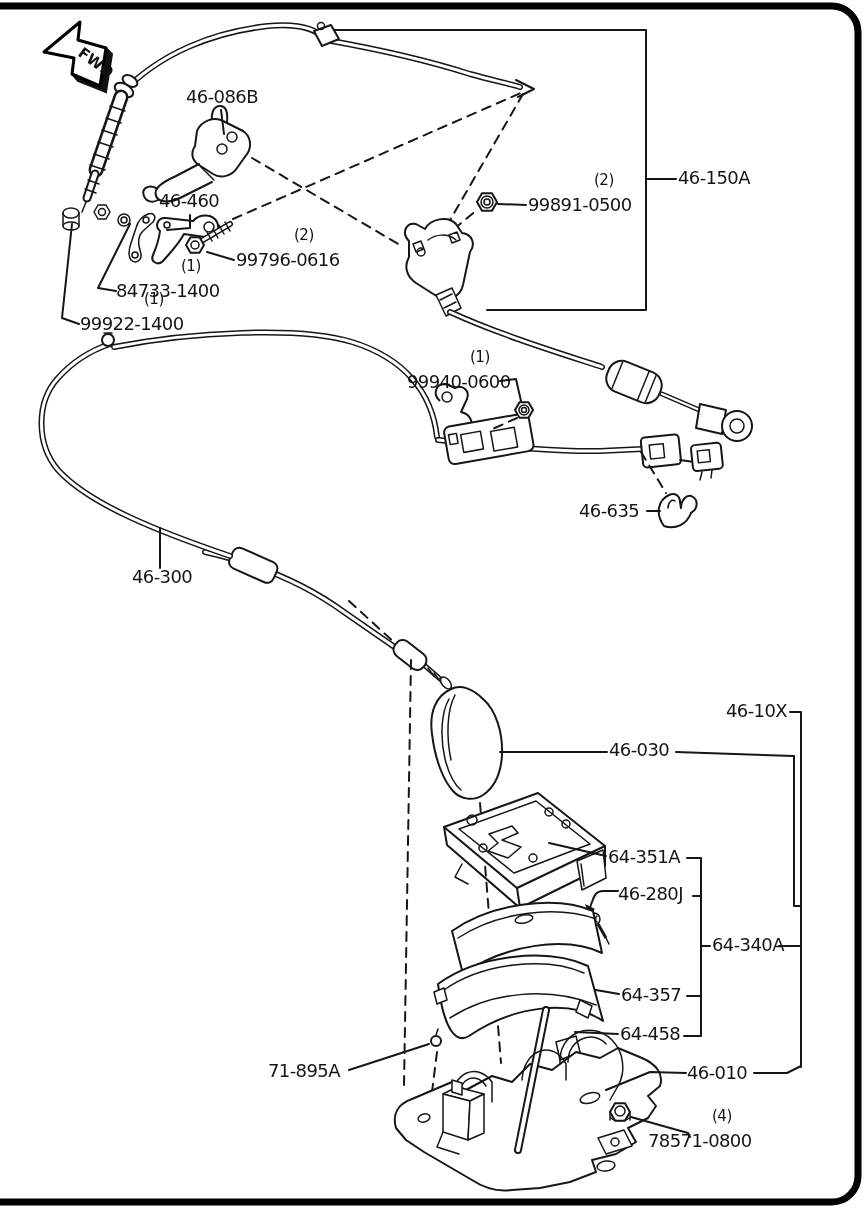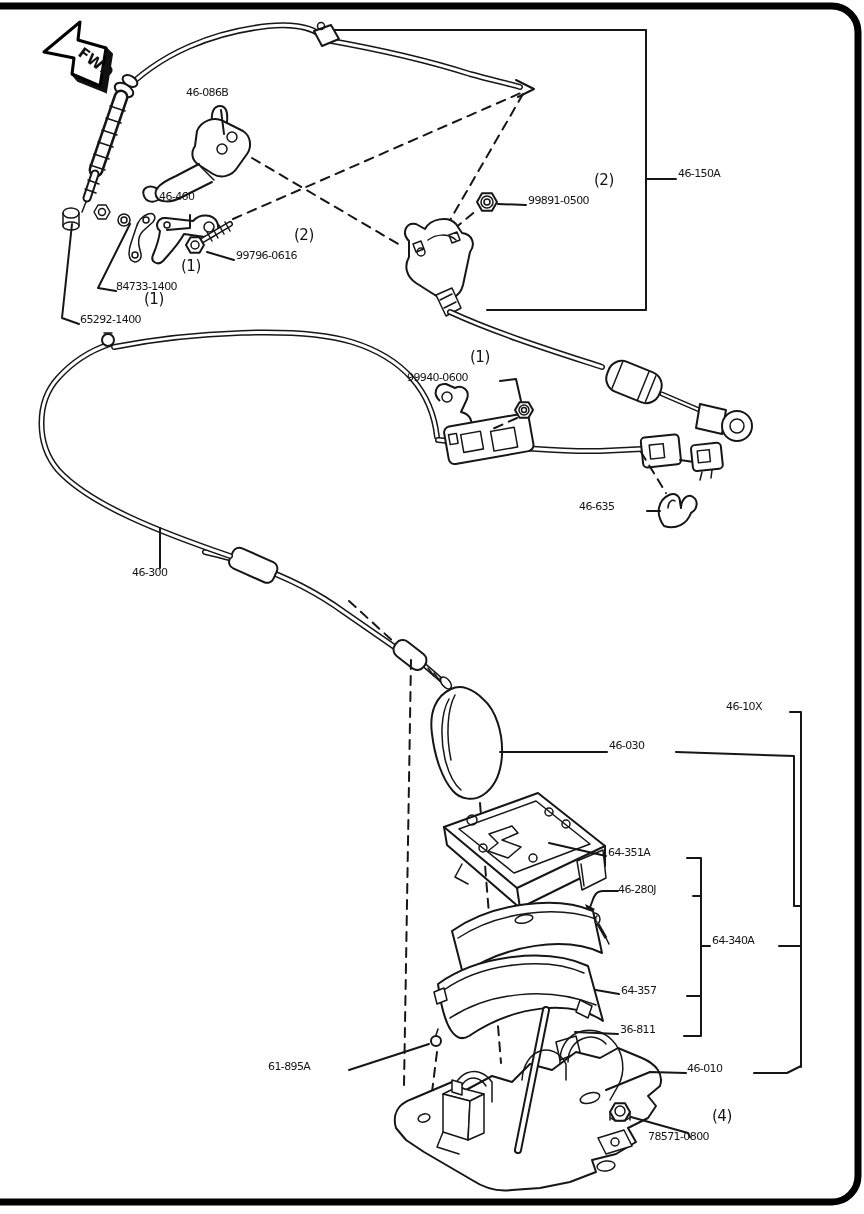--- a/index.html
+++ b/index.html
@@ -1,19 +1,19 @@
 <!DOCTYPE html>
 <html><head>
 <meta charset="utf-8">
 <style>
   html,body{margin:0;padding:0;background:#ffffff;}
   .stage{position:relative;width:864px;height:1214px;background:#fff;overflow:hidden;
          font-family:"DejaVu Sans",sans-serif;}
   .stage svg{position:absolute;left:0;top:0;}
-  .pl{position:absolute;font-size:11px;letter-spacing:-0.6px;color:#141414;
+  .pl{position:absolute;font-size:18px;letter-spacing:-0.6px;color:#141414;
       white-space:nowrap;line-height:1.2;}
   .qty{position:absolute;font-size:15px;letter-spacing:-0.5px;color:#141414;
       white-space:nowrap;line-height:1.1;}
   .ln{fill:none;stroke:#161616;stroke-width:2;stroke-linecap:round;stroke-linejoin:round;}
   .tn{fill:none;stroke:#161616;stroke-width:1.5;stroke-linecap:round;stroke-linejoin:round;}
   .dsh{fill:none;stroke:#161616;stroke-width:2;stroke-dasharray:9 7;stroke-linecap:round;}
   .c1{fill:none;stroke:#161616;stroke-width:6;stroke-linecap:round;}
   .c2{fill:none;stroke:#ffffff;stroke-width:3;stroke-linecap:round;}
   .c1n{fill:none;stroke:#161616;stroke-width:5;stroke-linecap:round;}
   .c2n{fill:none;stroke:#ffffff;stroke-width:2.2;stroke-linecap:round;}
@@ -304,33 +304,33 @@
   </g>
 </svg>
 
 <div class="pl" style="left:186px;top:86px">46-086B</div>
 <div class="pl" style="left:159px;top:190px">46-460</div>
 <div class="qty" style="left:294px;top:227px">(2)</div>
 <div class="pl" style="left:236px;top:249px">99796-0616</div>
 <div class="qty" style="left:181px;top:258px">(1)</div>
 <div class="pl" style="left:116px;top:280px">84733-1400</div>
 <div class="qty" style="left:144px;top:291px">(1)</div>
-<div class="pl" style="left:80px;top:313px">65292-1400</div>
+<div class="pl" style="left:80px;top:313px">99922-1400</div>
 <div class="pl" style="left:678px;top:167px">46-150A</div>
 <div class="qty" style="left:594px;top:172px">(2)</div>
 <div class="pl" style="left:528px;top:194px">99891-0500</div>
 <div class="qty" style="left:470px;top:349px">(1)</div>
 <div class="pl" style="left:407px;top:371px">99940-0600</div>
 <div class="pl" style="left:579px;top:500px">46-635</div>
 <div class="pl" style="left:132px;top:566px">46-300</div>
 <div class="pl" style="left:726px;top:700px">46-10X</div>
 <div class="pl" style="left:609px;top:739px">46-030</div>
 <div class="pl" style="left:608px;top:846px">64-351A</div>
 <div class="pl" style="left:618px;top:883px">46-280J</div>
 <div class="pl" style="left:712px;top:934px">64-340A</div>
 <div class="pl" style="left:621px;top:984px">64-357</div>
-<div class="pl" style="left:620px;top:1023px">36-811</div>
-<div class="pl" style="left:268px;top:1060px">61-895A</div>
+<div class="pl" style="left:620px;top:1023px">64-458</div>
+<div class="pl" style="left:268px;top:1060px">71-895A</div>
 <div class="pl" style="left:687px;top:1062px">46-010</div>
 <div class="qty" style="left:712px;top:1108px">(4)</div>
 <div class="pl" style="left:648px;top:1130px">78571-0800</div>
 
 </div>
 
 </body></html>

